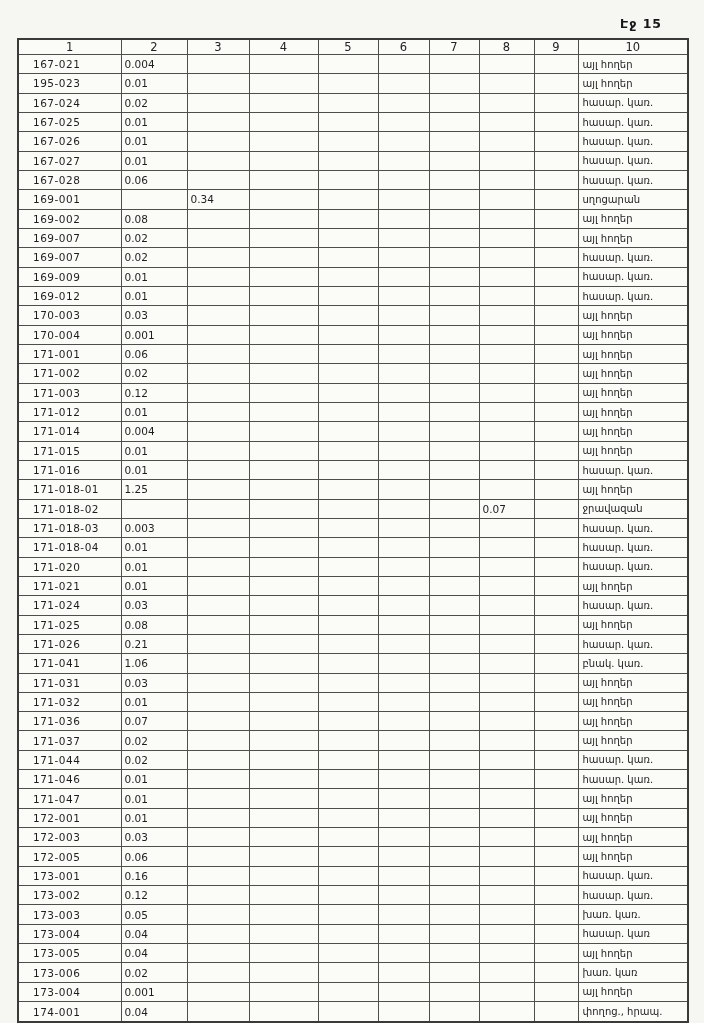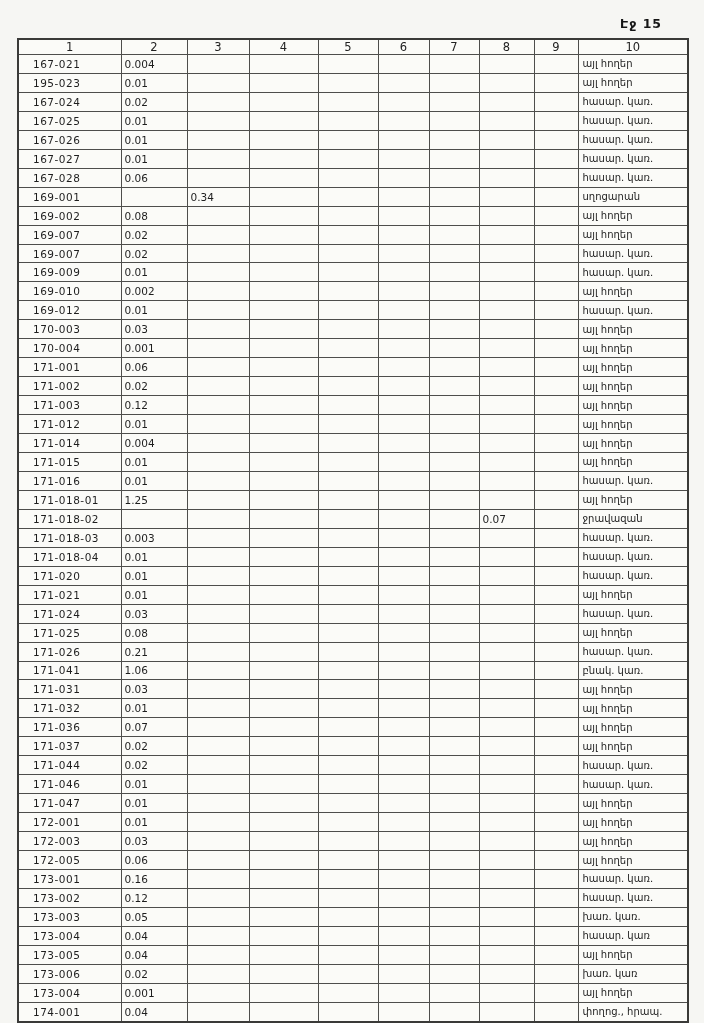--- a/index.html
+++ b/index.html
@@ -211,32 +211,20 @@
         <td></td>
         <td></td>
         <td></td>
         <td></td>
         <td></td>
         <td></td>
         <td></td>
         <td class="c-use">հասար. կառ.</td>
       </tr>
       <tr>
-        <td class="c-code">169-010</td>
-        <td class="c-val">0.002</td>
-        <td></td>
-        <td></td>
-        <td></td>
-        <td></td>
-        <td></td>
-        <td></td>
-        <td></td>
-        <td class="c-use">այլ հողեր</td>
-      </tr>
-      <tr>
         <td class="c-code">169-012</td>
         <td class="c-val">0.01</td>
         <td></td>
         <td></td>
         <td></td>
         <td></td>
         <td></td>
         <td></td>
         <td></td>
         <td class="c-use">հասար. կառ.</td>

